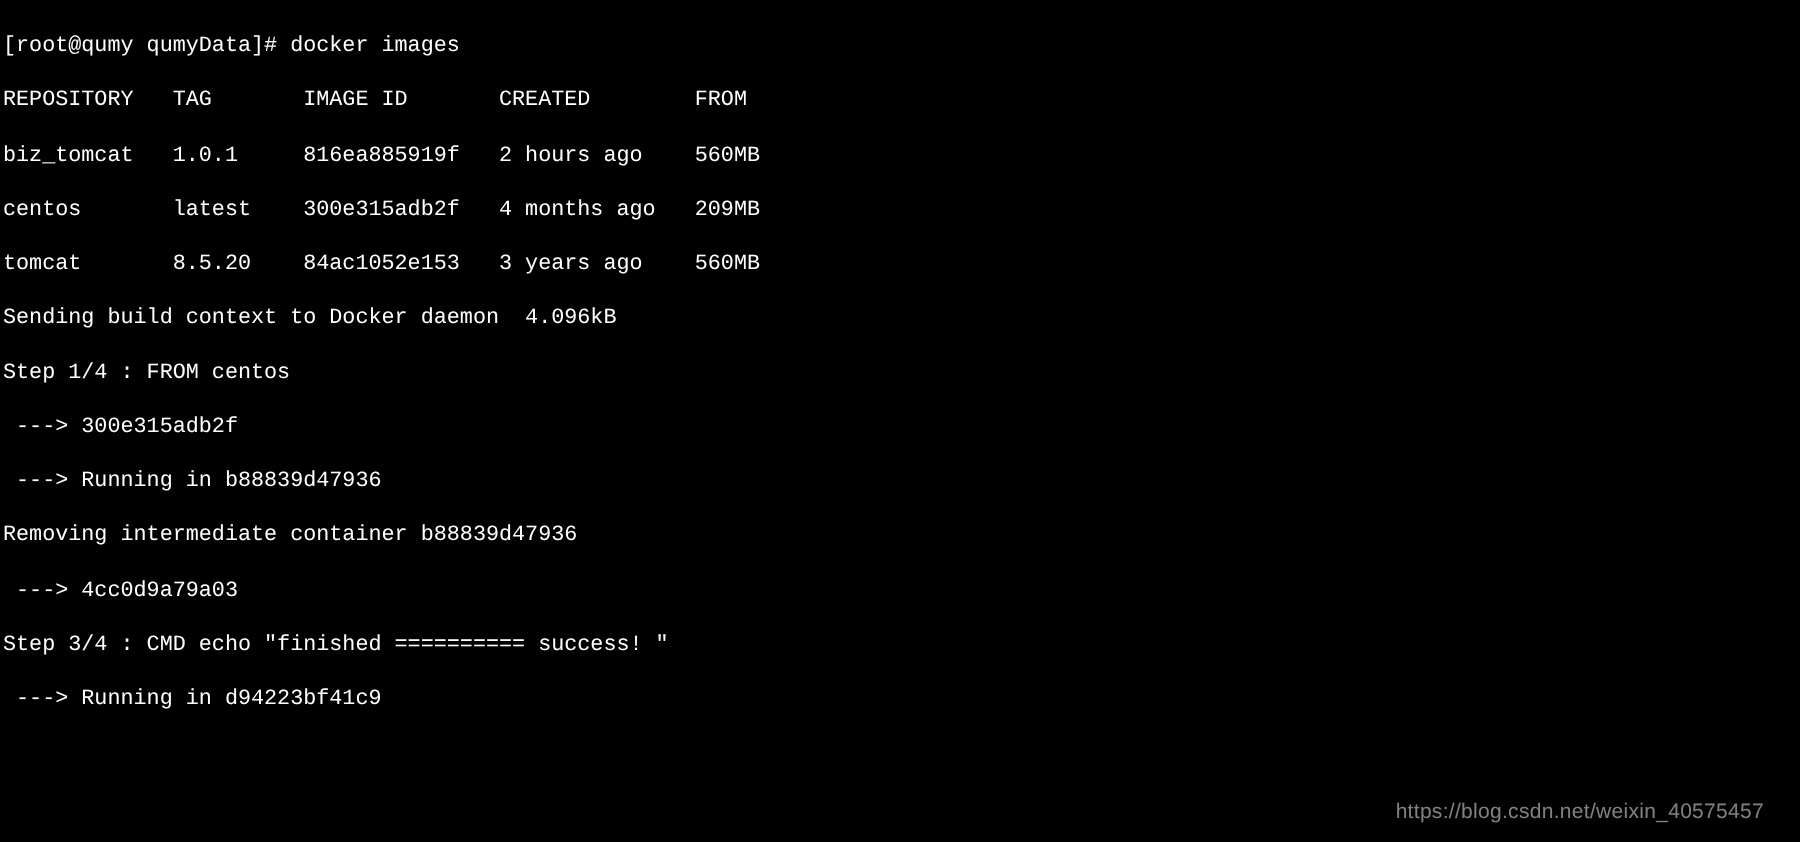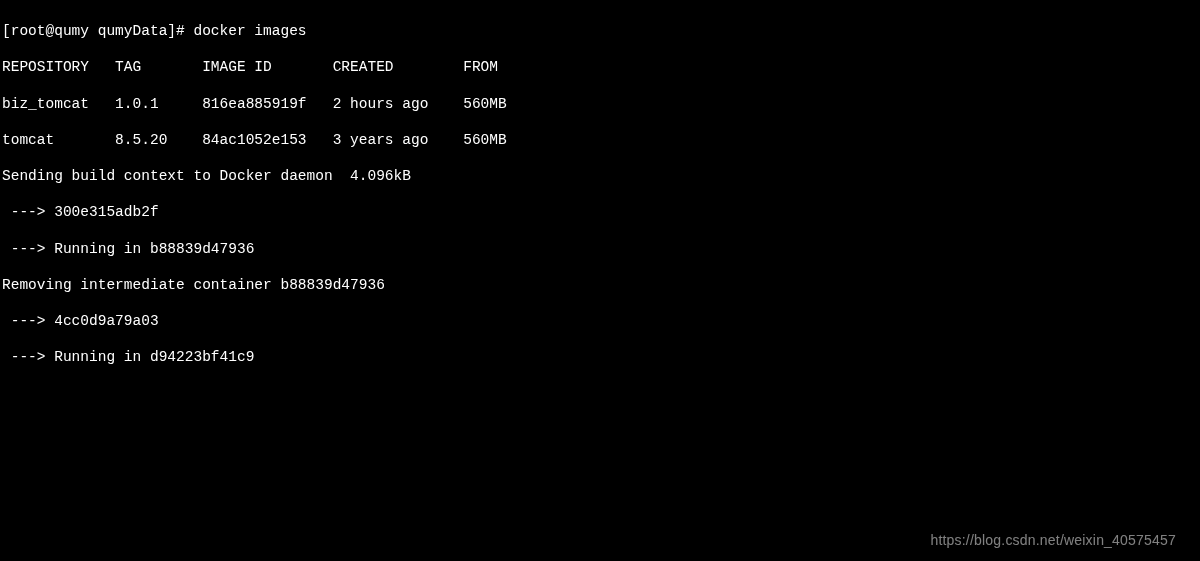--- a/index.html
+++ b/index.html
@@ -30,26 +30,29 @@
     letter-spacing: 0.2px;
   }
 </style>
 </head>
 <body>
 
 <div class="terminal">
 <div>[root@qumy qumyData]# docker images</div>
 <div>REPOSITORY   TAG       IMAGE ID       CREATED        FROM</div>
 <div>biz_tomcat   1.0.1     816ea885919f   2 hours ago    560MB</div>
+<div>centos       latest    300e315adb2f   4 months ago   209MB</div>
 <div>tomcat       8.5.20    84ac1052e153   3 years ago    560MB</div>
 <div>Sending build context to Docker daemon  4.096kB</div>
+<div>Step 1/4 : FROM centos</div>
 <div> ---&gt; 300e315adb2f</div>
 <div> ---&gt; Running in b88839d47936</div>
 <div>Removing intermediate container b88839d47936</div>
 <div> ---&gt; 4cc0d9a79a03</div>
+<div>Step 3/4 : CMD echo "finished ========== success! "</div>
 <div> ---&gt; Running in d94223bf41c9</div>
 
 
 
 
 
 
 
 
 

